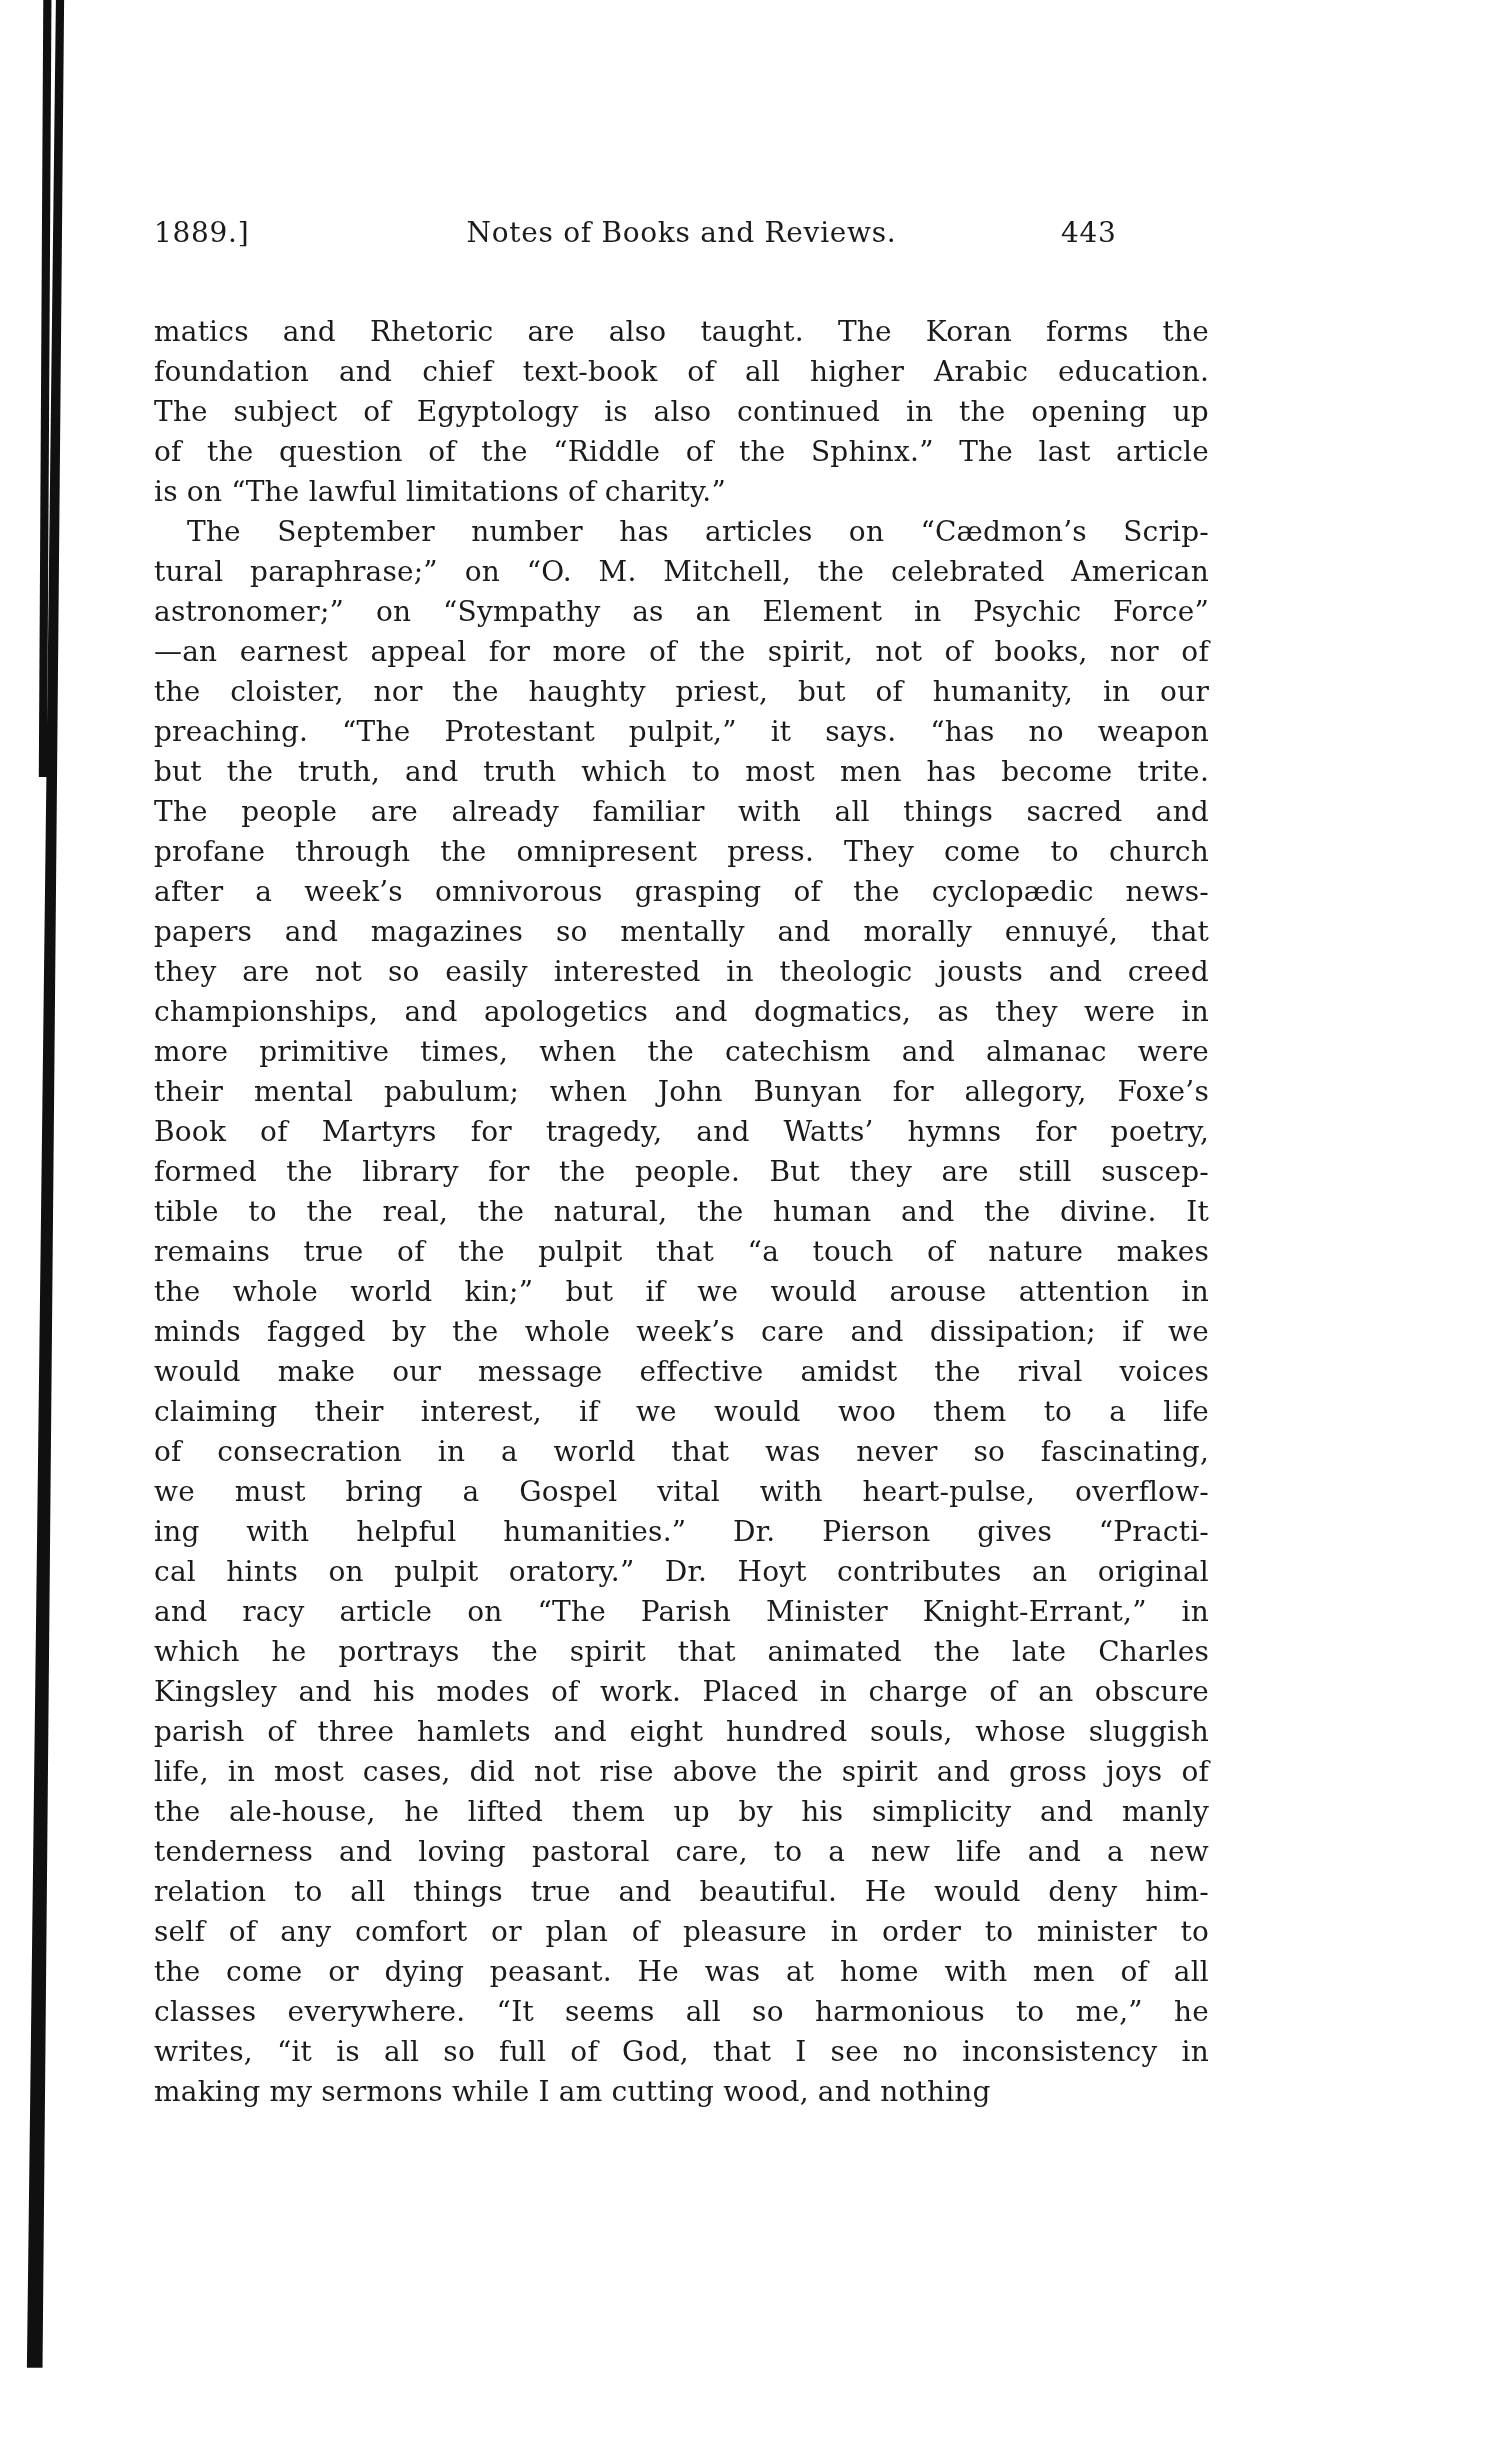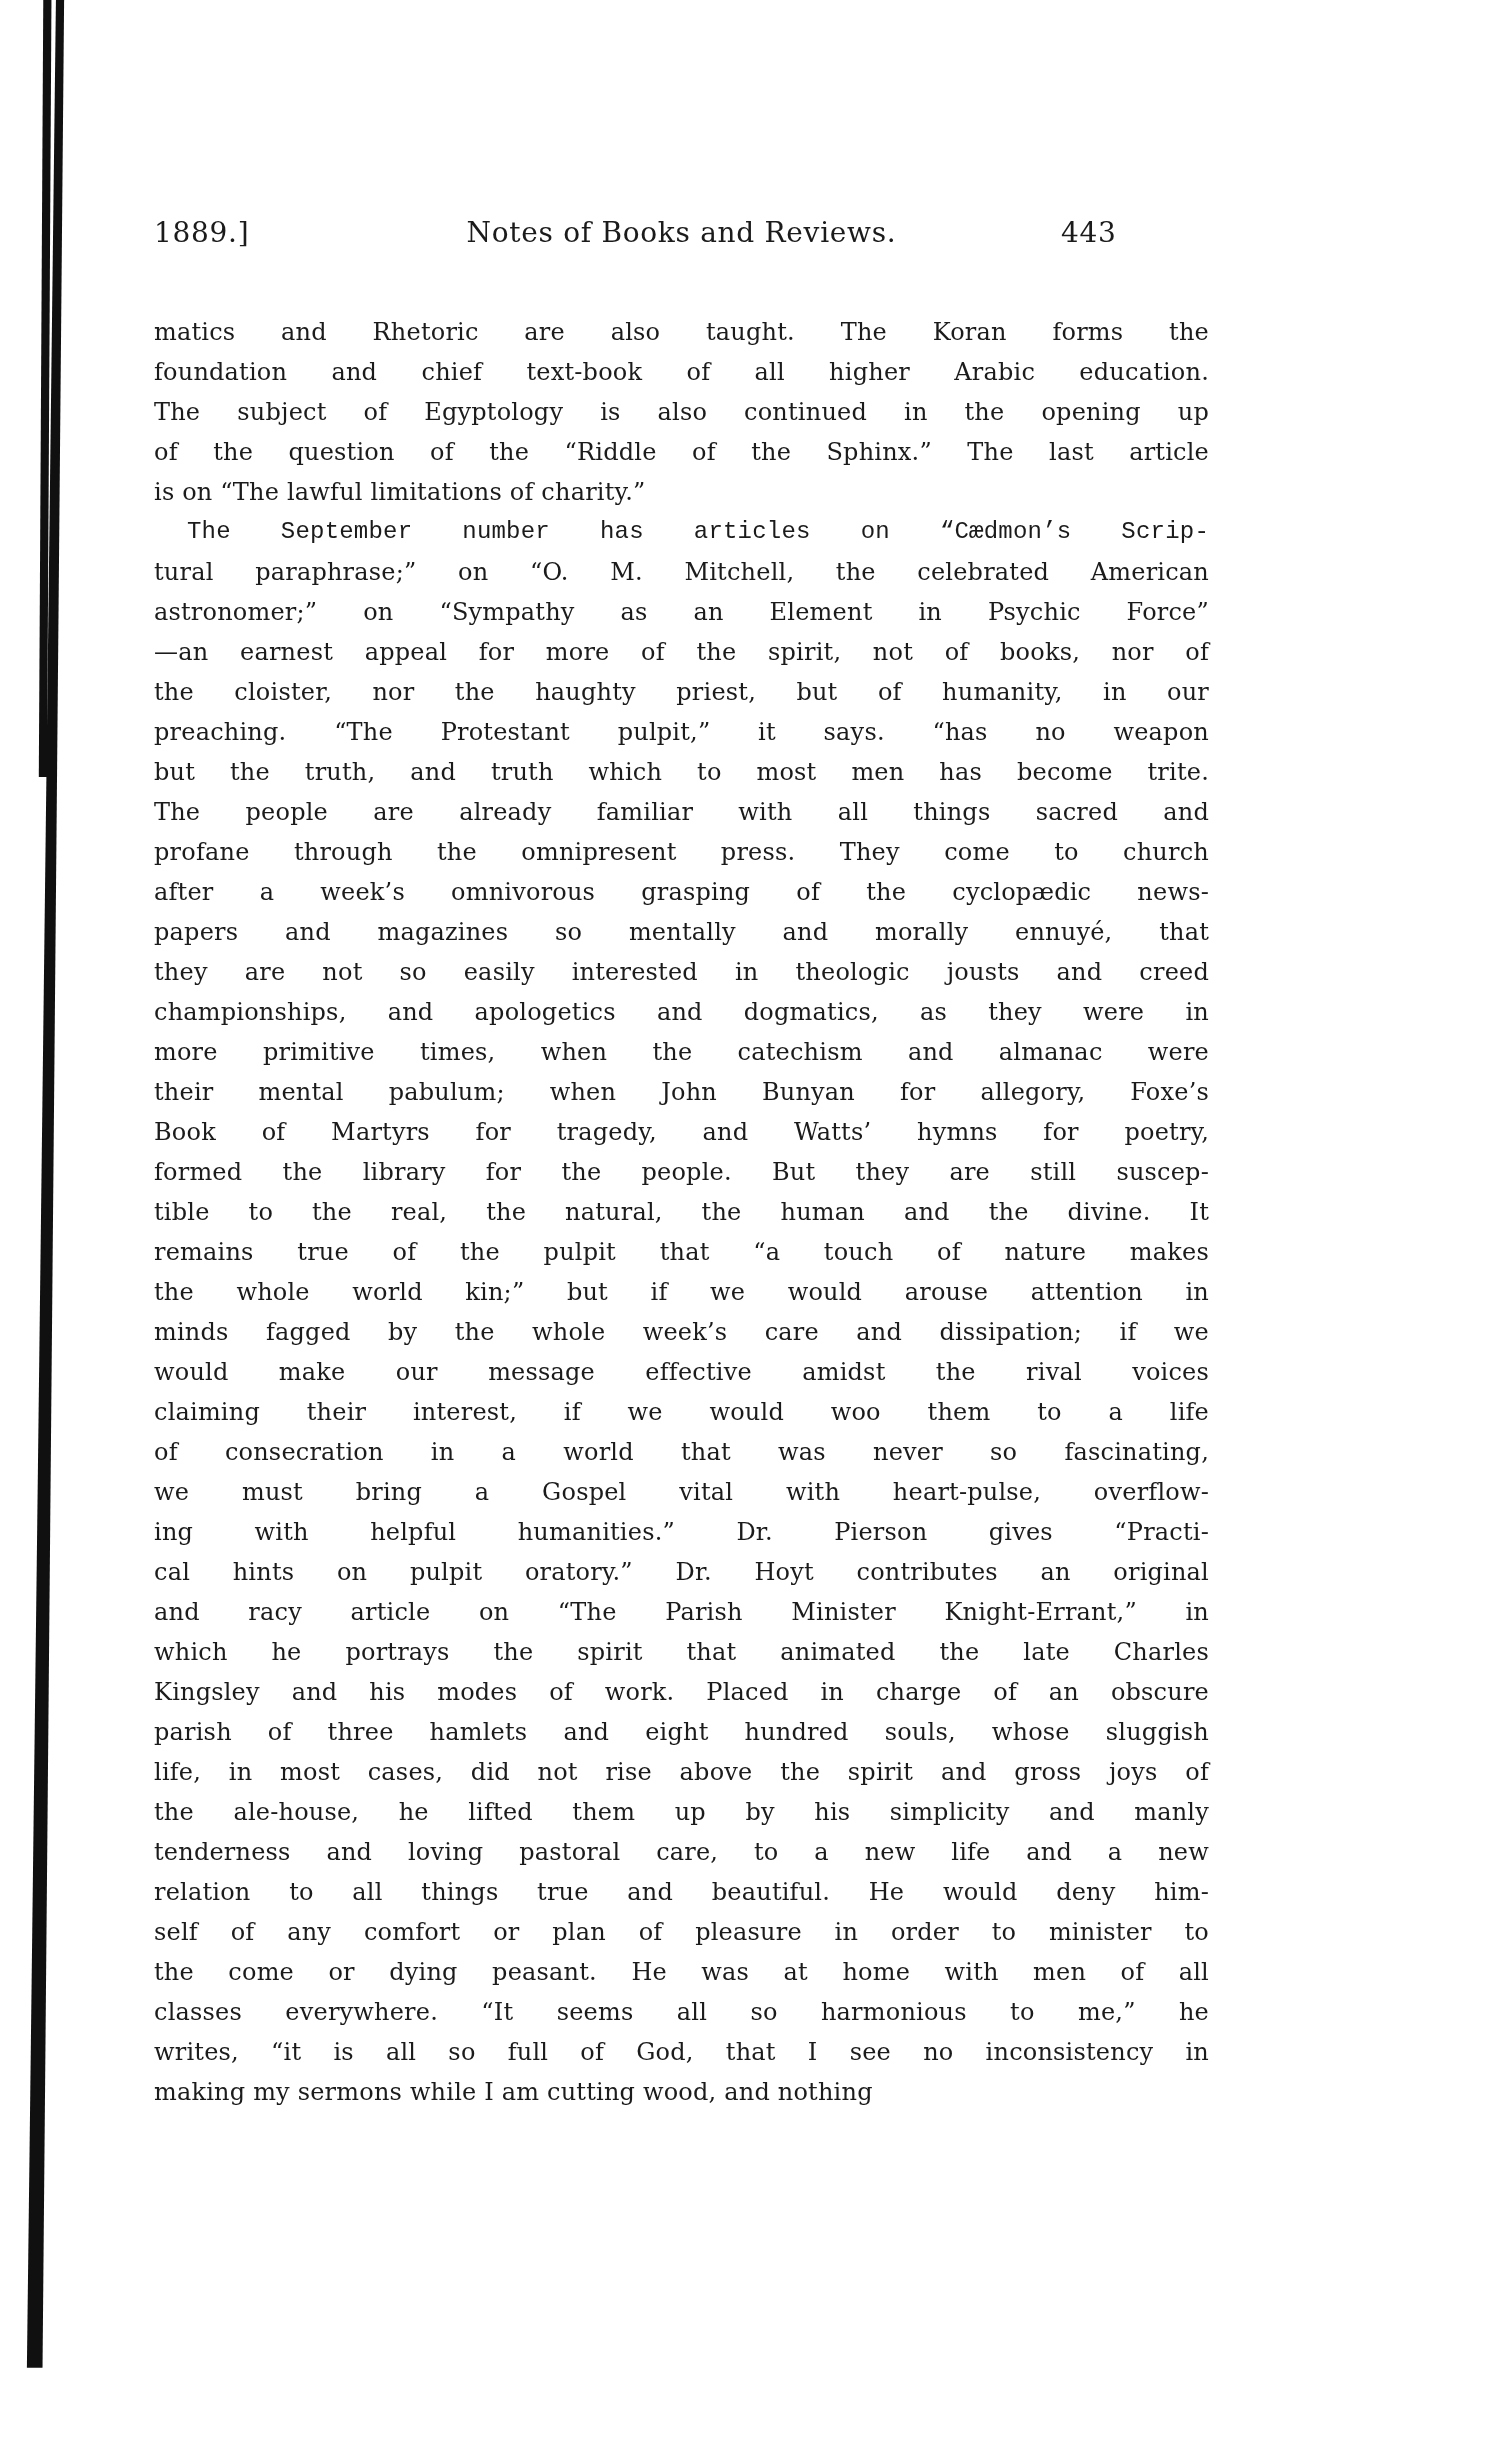--- a/index.html
+++ b/index.html
@@ -46,36 +46,35 @@
   }
   .page-header .running-title {
     letter-spacing: 0.7px;
   }
   .page-header .page-number {
     min-width: 148px;
     text-align: left;
     letter-spacing: 0.7px;
   }
   .body-text {
-    font-size: 24px;
+    font-size: 28px;
     line-height: 40px;
     letter-spacing: 0.2px;
   }
   .para { margin: 0; }
   .line {
     text-align: justify;
     text-align-last: justify;
     white-space: nowrap;
   }
   .line.last {
     text-align-last: left;
   }
   .para.indent .line:first-child {
     text-indent: 33px;
-    font-family: Liberation Mono, monospace;
   }
 </style>
 </head>
 <body>
 
 <div class="page">
 
   <svg class="binding-edge" viewBox="0 0 90 3311" xmlns="http://www.w3.org/2000/svg" preserveAspectRatio="none">
     <polygon points="59,0 70,0 41,3200 20,3200" fill="#101010"></polygon>
     <polygon points="42,0 53,0 47,1050 36,1050" fill="#101010"></polygon>

